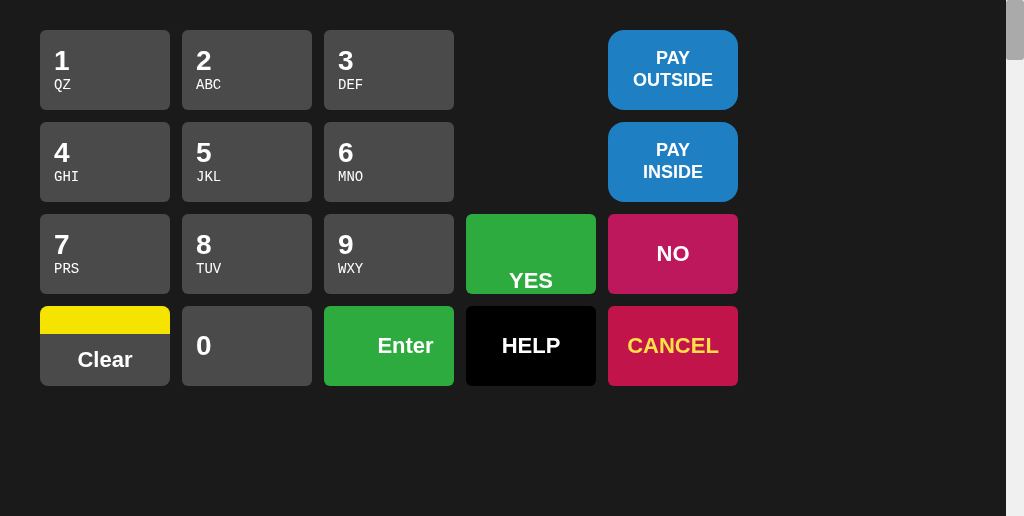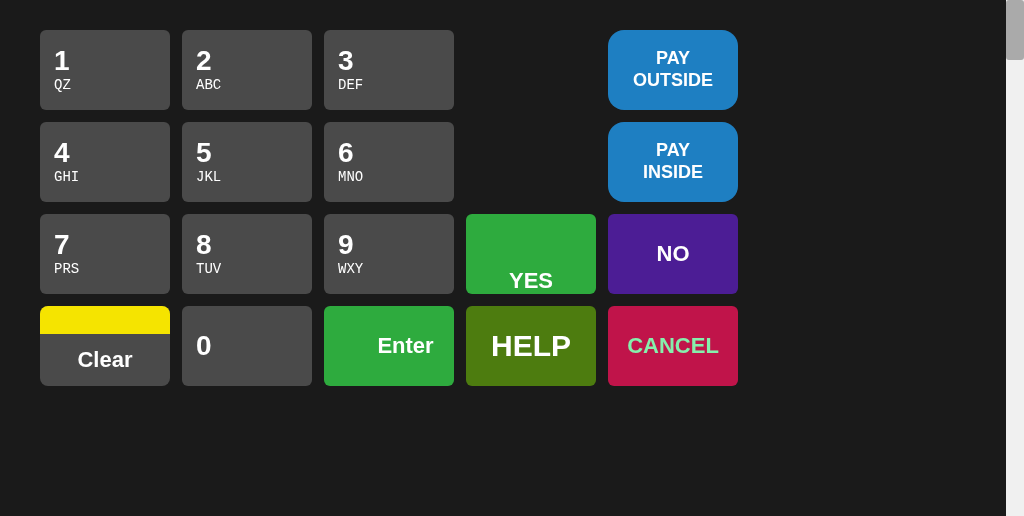--- a/index.html
+++ b/index.html
@@ -65,48 +65,48 @@
       min-height: 80px;
       border-radius: 6px;
       display: flex;
       align-items: flex-end;
       justify-content: center;
       cursor: pointer;
       font-size: 22px;
       font-weight: bold;
     }
     .key-no {
-      background-color: #4c1d95;
+      background-color: #be185d;
       color: white;
       min-width: 130px;
       min-height: 80px;
       border-radius: 6px;
       display: flex;
       align-items: center;
       justify-content: center;
       cursor: pointer;
       font-size: 22px;
       font-weight: bold;
     }
     .key-help {
-      background-color: #4d7c0f;
-      color: white;
-      min-width: 130px;
-      min-height: 80px;
-      border-radius: 6px;
-      display: flex;
-      align-items: center;
-      justify-content: center;
-      cursor: pointer;
-      font-size: 30px;
+      background-color: #000000;
+      color: white;
+      min-width: 130px;
+      min-height: 80px;
+      border-radius: 6px;
+      display: flex;
+      align-items: center;
+      justify-content: center;
+      cursor: pointer;
+      font-size: 22px;
       font-weight: bold;
     }
     .key-cancel {
       background-color: #c0144a;
-      color: #86efac;
+      color: #fde047;
       min-width: 130px;
       min-height: 80px;
       border-radius: 6px;
       display: flex;
       align-items: center;
       justify-content: center;
       cursor: pointer;
       font-size: 22px;
       font-weight: bold;
     }

